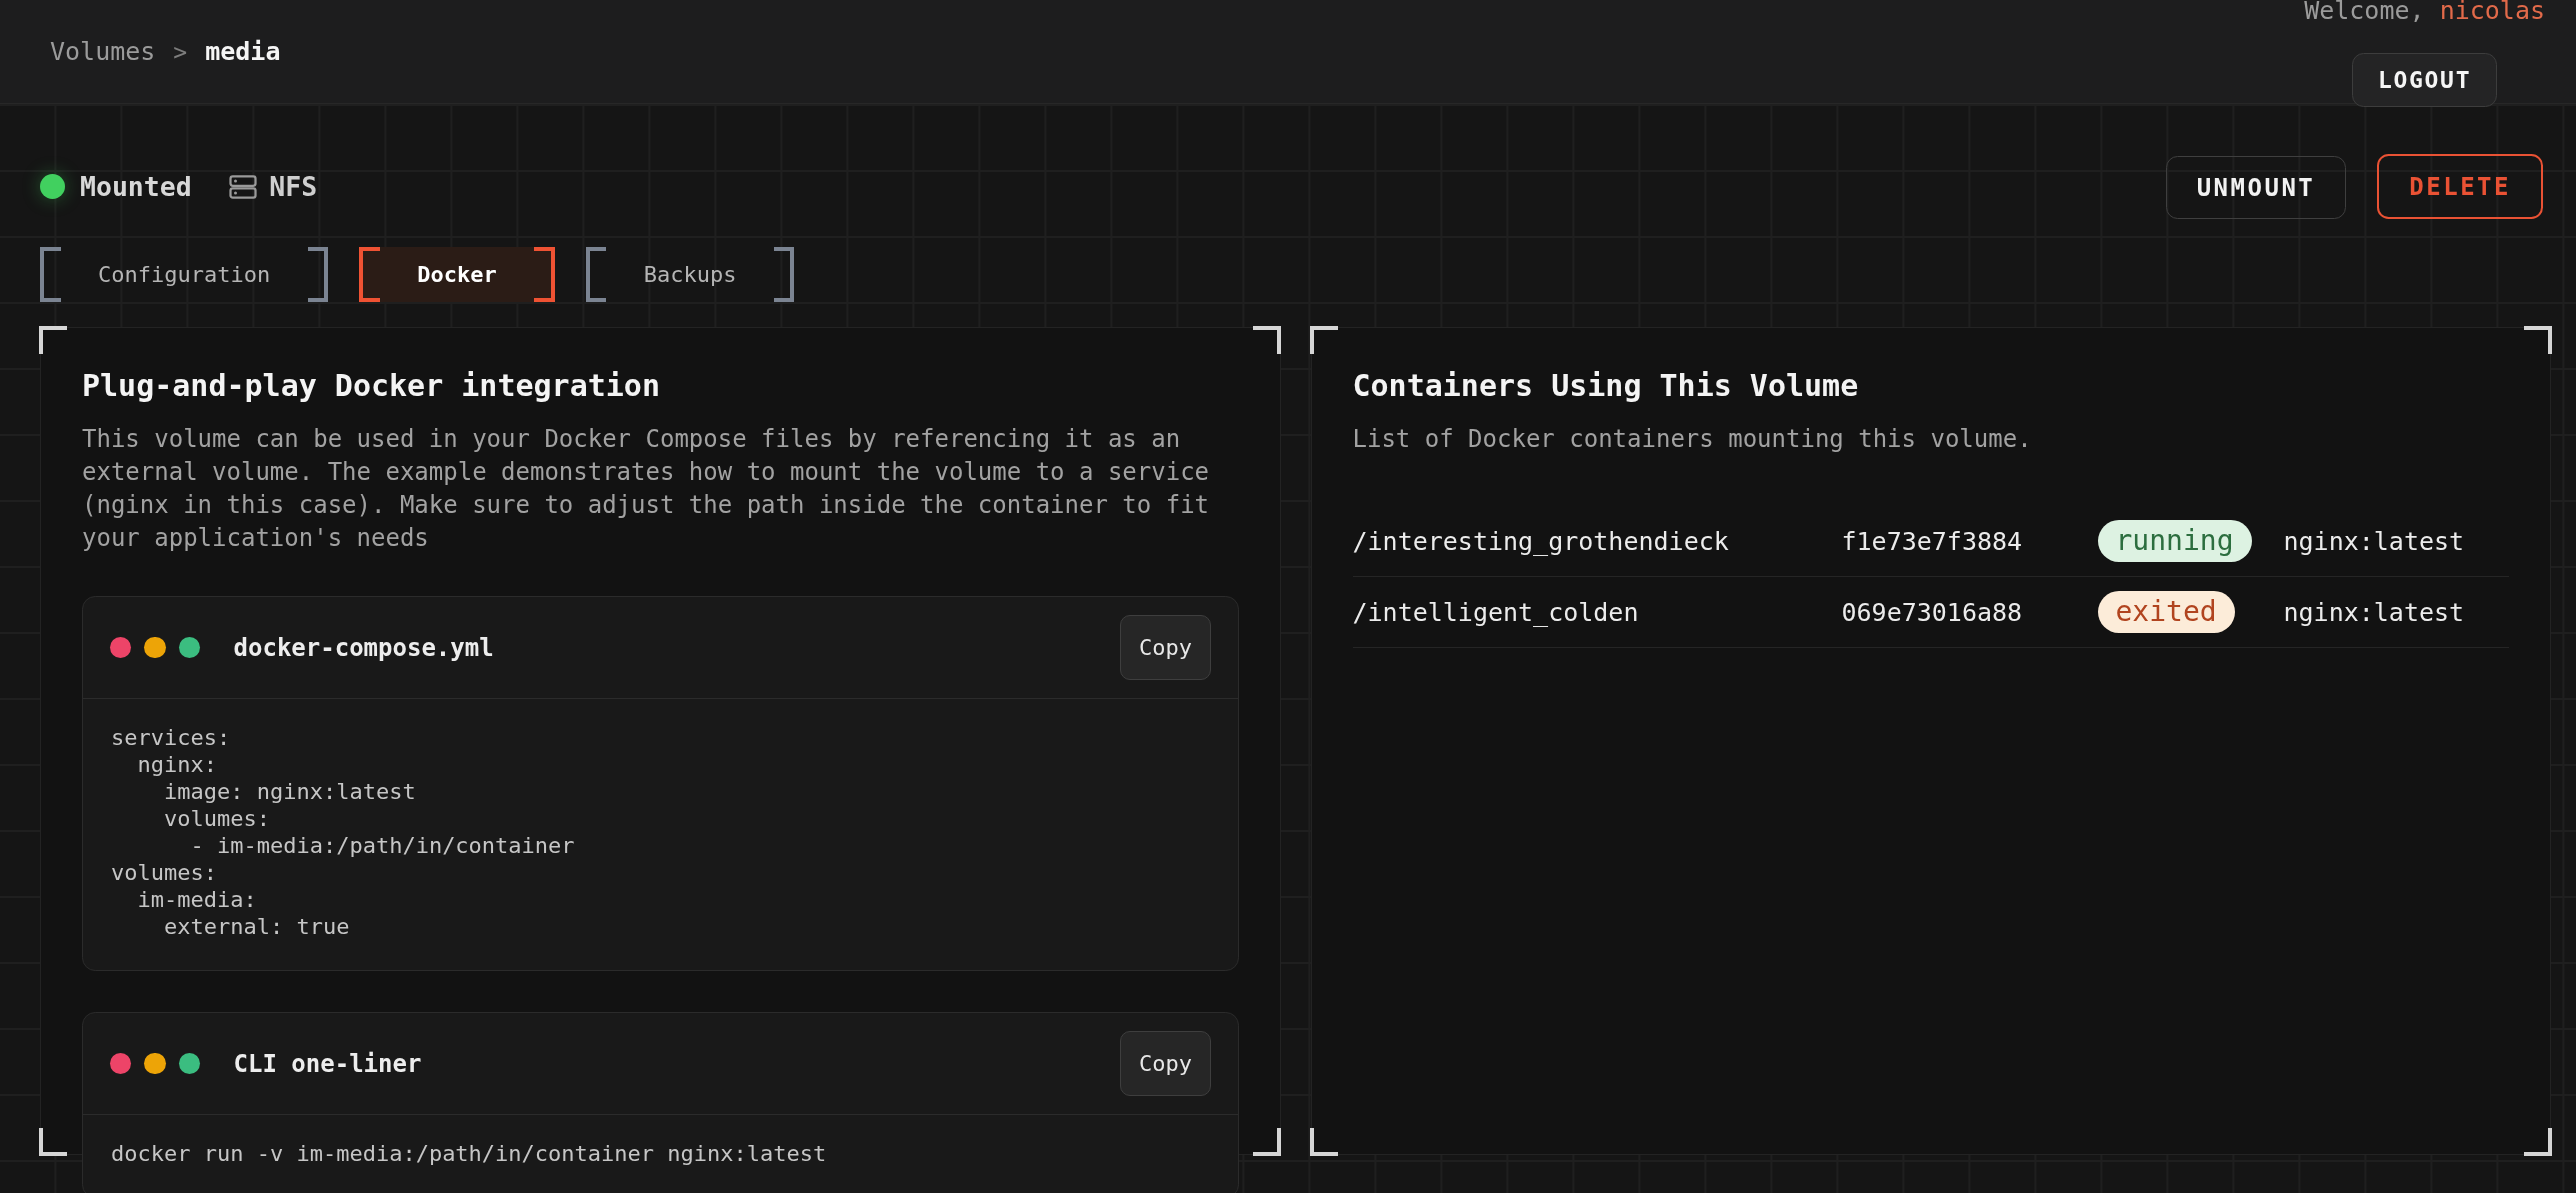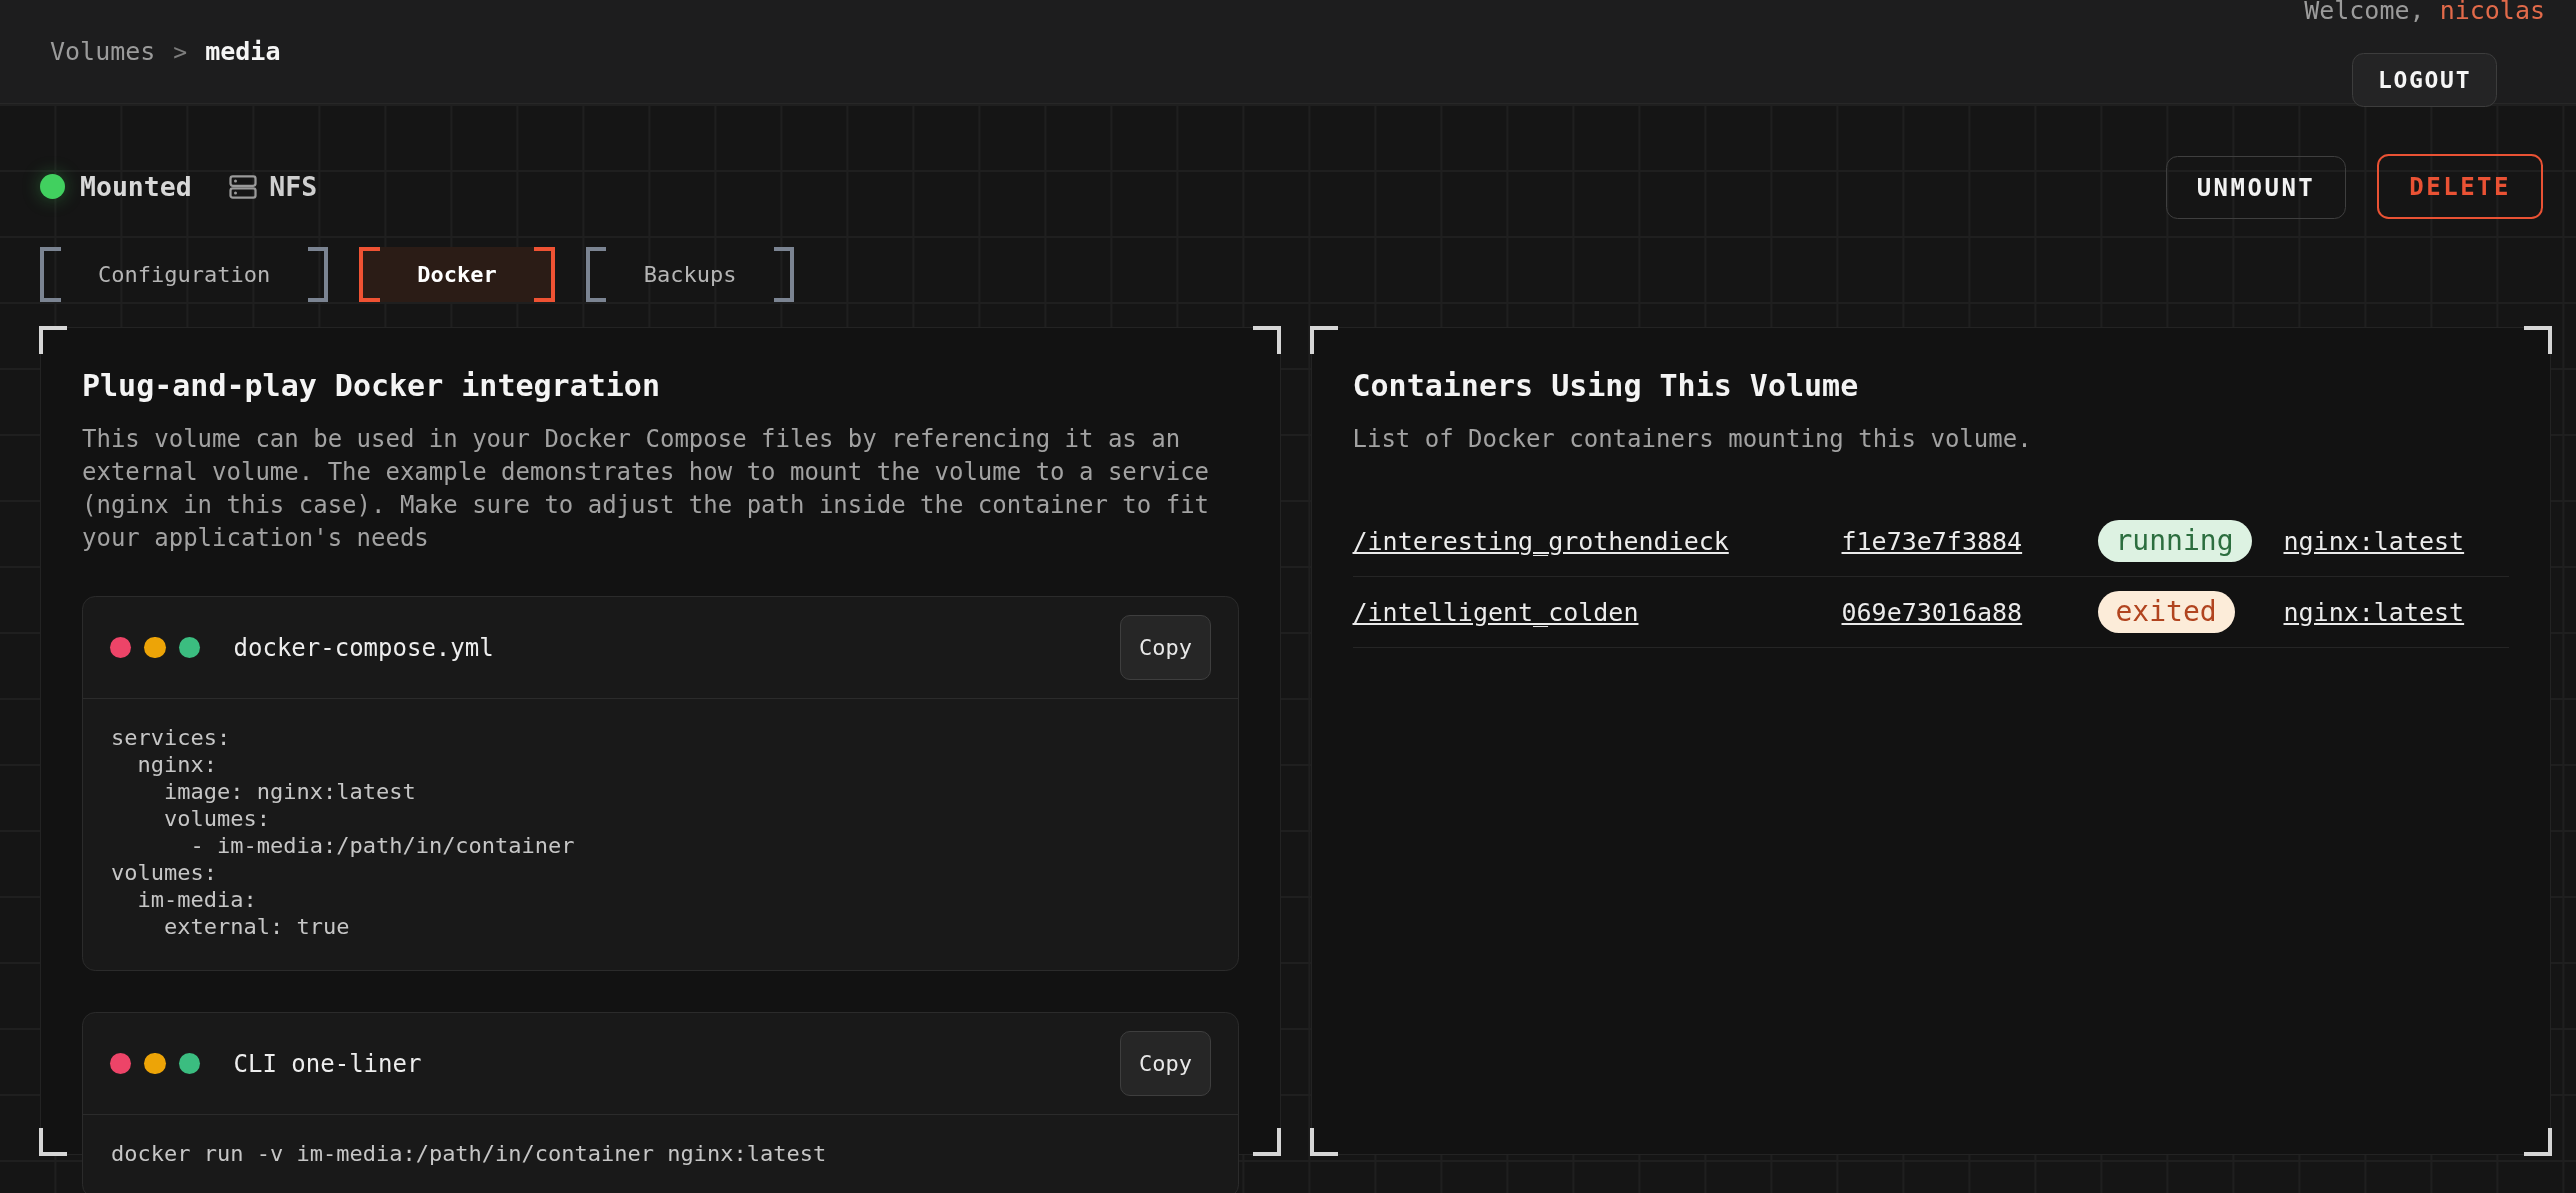--- a/index.html
+++ b/index.html
@@ -104,39 +104,39 @@
     border: 1.7px solid #2b2b2b; border-radius: 13.2px; overflow: hidden;
   }
   .codeblock-header {
     display: flex; align-items: center; gap: 13.2px;
     padding: 18px 26.5px; border-bottom: 1.7px solid #2b2b2b;
   }
   .dot { width: 21.5px; height: 21.5px; border-radius: 50%; }
   .dot-red    { background: #ed4468; }
   .dot-yellow { background: #eda407; }
   .dot-green  { background: #3bbd80; }
-  .code-filename { margin-left: 20px; font-size: 24px; font-weight: normal; color: #ededed; }
+  .code-filename { margin-left: 20px; font-size: 24px; font-weight: bold; color: #ededed; }
   .copy-btn {
     margin-left: auto; font-family: inherit; font-size: 22px; color: #e8e8e8;
     background: #262626; border: 1.7px solid #3e3e3e; border-radius: 10px;
     padding: 19px 18px; cursor: pointer;
   }
   .codeblock-body {
     padding: 25px 28px 30px; font-size: 22px; line-height: 27px;
     color: #c6c6c6; white-space: pre;
   }
 
   .cli-intro { margin-top: 40px; font-size: 24px; line-height: 33px; color: #a2a2a2; }
 
   
   .table { margin-top: 50px; }
   .table-grid { display: grid; grid-template-columns: 489px 256px 186px 1fr; align-items: center; }
   .table-head { padding: 15px 0 21.5px; border-bottom: 1.7px solid #2e2e2e; }
   .th { font-size: 25px; font-weight: bold; color: #f0f0f0; }
-  .table-row { border-bottom: 1.7px solid #252525; height: 71px; text-decoration: underline; }
+  .table-row { border-bottom: 1.7px solid #252525; height: 71px; }
   .td { font-size: 25px; color: #ececec; }
   .state-pill {
     display: inline-block; padding: 4.1px 18px 5.8px; border-radius: 826px; font-size: 28px;
   }
   .pill-running { background: #ddf2e2; color: #2c6e3f; }
   .pill-exited  { background: #fcecd9; color: #b1441f; }
 </style>
 </head>
 <body>
 

